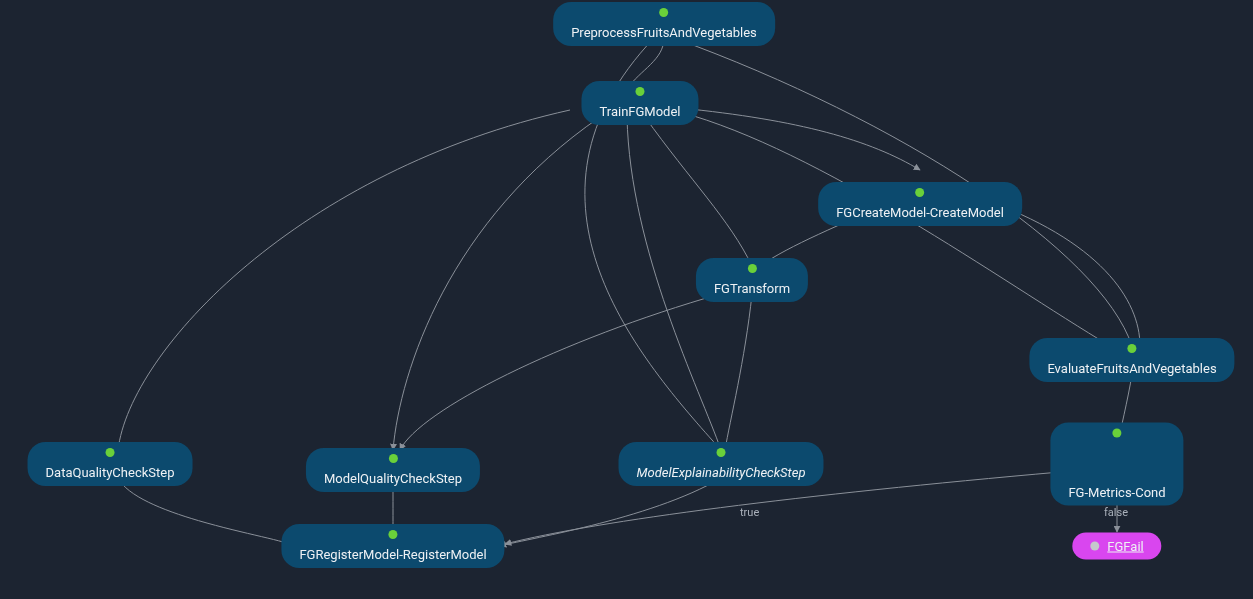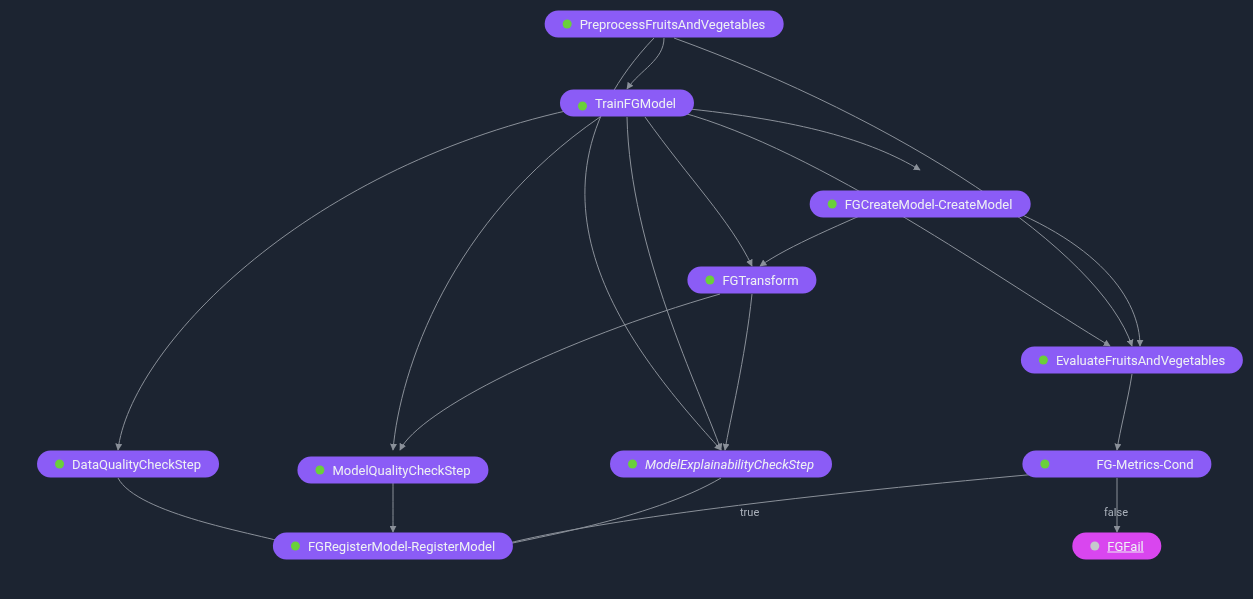--- a/index.html
+++ b/index.html
@@ -2,21 +2,21 @@
 <html><head>
 <meta charset="utf-8">
 <style>
   html,body{margin:0;padding:0;width:1253px;height:599px;background:#1c2431;overflow:hidden;font-family:-apple-system,BlinkMacSystemFont,"Segoe UI",Roboto,Helvetica,Arial,sans-serif;}
   .canvas{position:relative;width:1253px;height:599px;}
   svg.edges{position:absolute;inset:0;width:1253px;height:599px;pointer-events:none;}
   .edge{fill:none;stroke:#8a9099;stroke-width:1;}
   .edge-lbl{fill:#aab1bb;font-size:11px;}
   .node{position:absolute;transform:translate(-50%,-50%);display:inline-flex;align-items:center;gap:8px;
         padding:6px 18px;border-radius:18px;font-size:13px;color:#eef1f4;white-space:nowrap;cursor:pointer;}
-  .node.green{background:#8b5cf6;}
+  .node.green{background:#0c4a6e;flex-direction:column;}
   .node.grey{background:#d946ef;text-decoration:underline;}
   .dot{width:9px;height:9px;border-radius:50%;flex:0 0 auto;}
   .dot.green{background:#6ad03a;}
   .dot.grey{background:#c5c8cc;}
 </style>
 </head>
 <body>
 <div class="canvas">
 
 <svg class="edges">
@@ -64,37 +64,37 @@
   <text class="edge-lbl" x="740" y="516">true</text>
 
   <path class="edge" marker-end="url(#arr)" d="M1117 478 L1117 532"></path>
   <text class="edge-lbl" x="1104" y="516">false</text>
 </svg>
 
 <div class="node green" style="left:664px;top:24px;">
   <span class="dot green"></span>
   <span>PreprocessFruitsAndVegetables</span>
 </div>
-<div class="node green" style="left:627px;top:103px;align-items:flex-end;">
+<div class="node green" style="left:640px;top:103px;">
   <span class="dot green"></span>
   <span>TrainFGModel</span>
 </div>
 <div class="node green" style="left:920px;top:184px;margin-top:20px;">
   <span class="dot green"></span>
   <span>FGCreateModel-CreateModel</span>
 </div>
 <div class="node green" style="left:752px;top:280px;">
   <span class="dot green"></span>
   <span>FGTransform</span>
 </div>
 <div class="node green" style="left:1132px;top:360px;">
   <span class="dot green"></span>
   <span>EvaluateFruitsAndVegetables</span>
 </div>
-<div class="node green" style="left:128px;top:464px;">
+<div class="node green" style="left:110px;top:464px;">
   <span class="dot green"></span>
   <span>DataQualityCheckStep</span>
 </div>
 <div class="node green" style="left:393px;top:464px;margin-top:6px;">
   <span class="dot green"></span>
   <span>ModelQualityCheckStep</span>
 </div>
 <div class="node green" style="left:721px;top:464px;font-style:italic;">
   <span class="dot green"></span>
   <span>ModelExplainabilityCheckStep</span>

